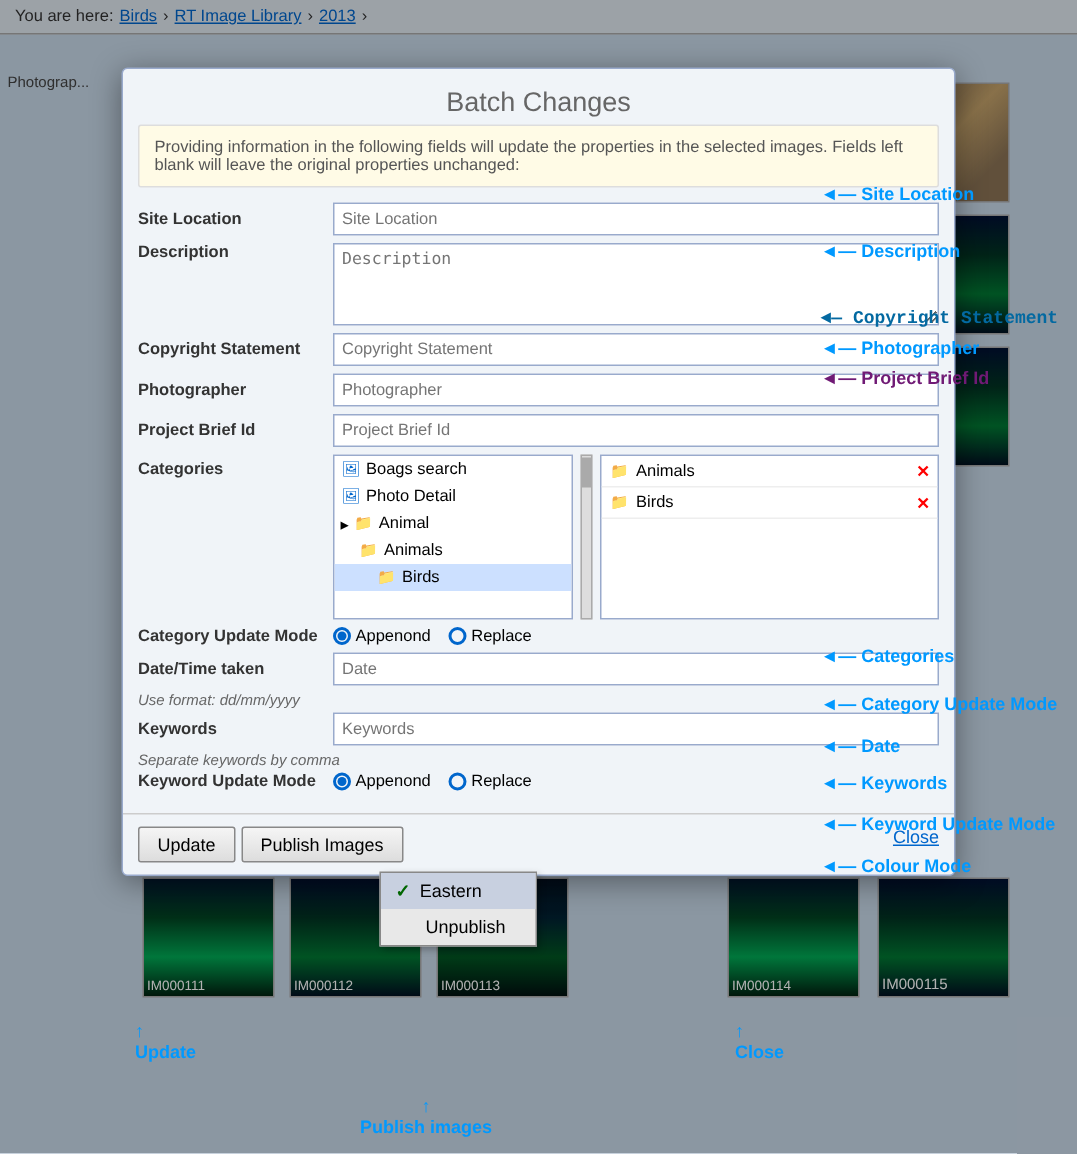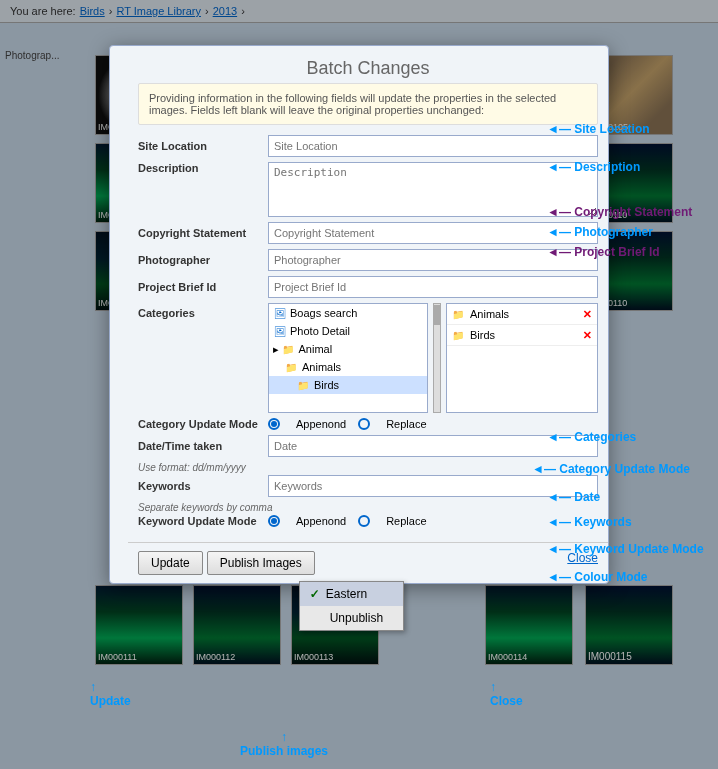--- a/index.html
+++ b/index.html
@@ -22,24 +22,23 @@
       display: flex;
       align-items: flex-start;
       justify-content: center;
       padding-top: 45px;
     }
 
     .modal {
       background: #f0f4f8;
       border: 1px solid #99aacc;
       border-radius: 4px;
-      width: 500px;
+      width: 556px;
       box-shadow: 0 4px 20px rgba(0,0,0,0.4);
       position: relative;
-      padding-left: 18px;
     }
 
     .modal-title {
       text-align: center;
       font-size: 18px;
       color: #666;
       padding: 12px 0 4px;
       font-weight: normal;
     }
 
@@ -179,21 +178,21 @@
     
     .radio-group {
       display: flex;
       align-items: center;
       gap: 12px;
       flex: 1;
     }
     .radio-option {
       display: flex;
       align-items: center;
-      gap: 16px;
+      gap: 3px;
       font-size: 11px;
     }
     .radio-btn {
       width: 12px;
       height: 12px;
       border-radius: 50%;
       border: 2px solid #0066cc;
       display: inline-block;
       position: relative;
     }
@@ -517,33 +516,33 @@
 
   </div>
 </div>
 
 <div style="position:absolute; top:122px; left:547px; color:#0099ff; font-size:12px; font-weight:bold; pointer-events:none; white-space:nowrap;">
   ◄— <span>Site Location</span>
 </div>
 <div style="position:absolute; top:160px; left:547px; color:#0099ff; font-size:12px; font-weight:bold; pointer-events:none; white-space:nowrap;">
   ◄— <span>Description</span>
 </div>
-<div style="position:absolute; top:205px; left:547px; color:#701a75; font-size:12px; font-weight:bold; pointer-events:none; white-space:nowrap;">
+<div style="position:absolute; top:205px; left:547px; color:#0369a1; font-size:12px; font-weight:bold; pointer-events:none; white-space:nowrap;font-family:Liberation Mono, monospace;">
   ◄— <span>Copyright Statement</span>
 </div>
 <div style="position:absolute; top:225px; left:547px; color:#0099ff; font-size:12px; font-weight:bold; pointer-events:none; white-space:nowrap;">
   ◄— <span>Photographer</span>
 </div>
 <div style="position:absolute; top:245px; left:547px; color:#701a75; font-size:12px; font-weight:bold; pointer-events:none; white-space:nowrap;">
   ◄— <span>Project Brief Id</span>
 </div>
 <div style="position:absolute; top:430px; left:547px; color:#0099ff; font-size:12px; font-weight:bold; pointer-events:none; white-space:nowrap;">
   ◄— <span>Categories</span>
 </div>
-<div style="position:absolute; top:462px; left:532px; color:#0099ff; font-size:12px; font-weight:bold; pointer-events:none; white-space:nowrap;">
+<div style="position:absolute; top:462px; left:547px; color:#0099ff; font-size:12px; font-weight:bold; pointer-events:none; white-space:nowrap;">
   ◄— <span>Category Update Mode</span>
 </div>
 <div style="position:absolute; top:490px; left:547px; color:#0099ff; font-size:12px; font-weight:bold; pointer-events:none; white-space:nowrap;">
   ◄— <span>Date</span>
 </div>
 <div style="position:absolute; top:515px; left:547px; color:#0099ff; font-size:12px; font-weight:bold; pointer-events:none; white-space:nowrap;">
   ◄— <span>Keywords</span>
 </div>
 <div style="position:absolute; top:542px; left:547px; color:#0099ff; font-size:12px; font-weight:bold; pointer-events:none; white-space:nowrap;">
   ◄— <span>Keyword Update Mode</span>

